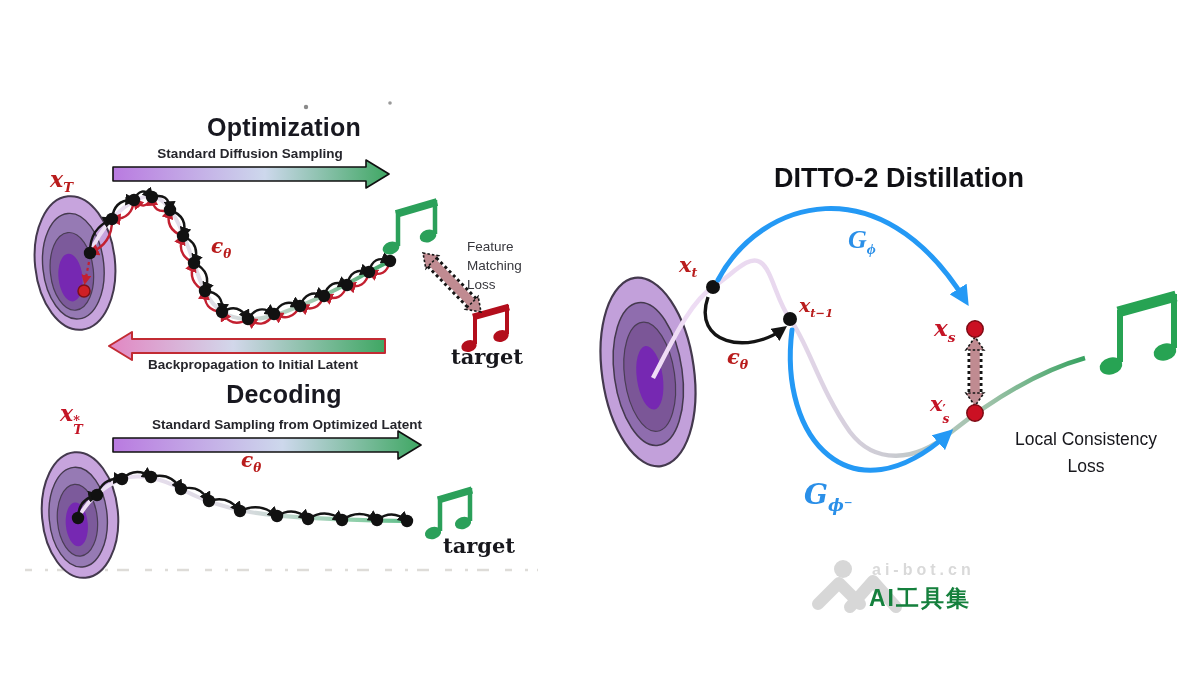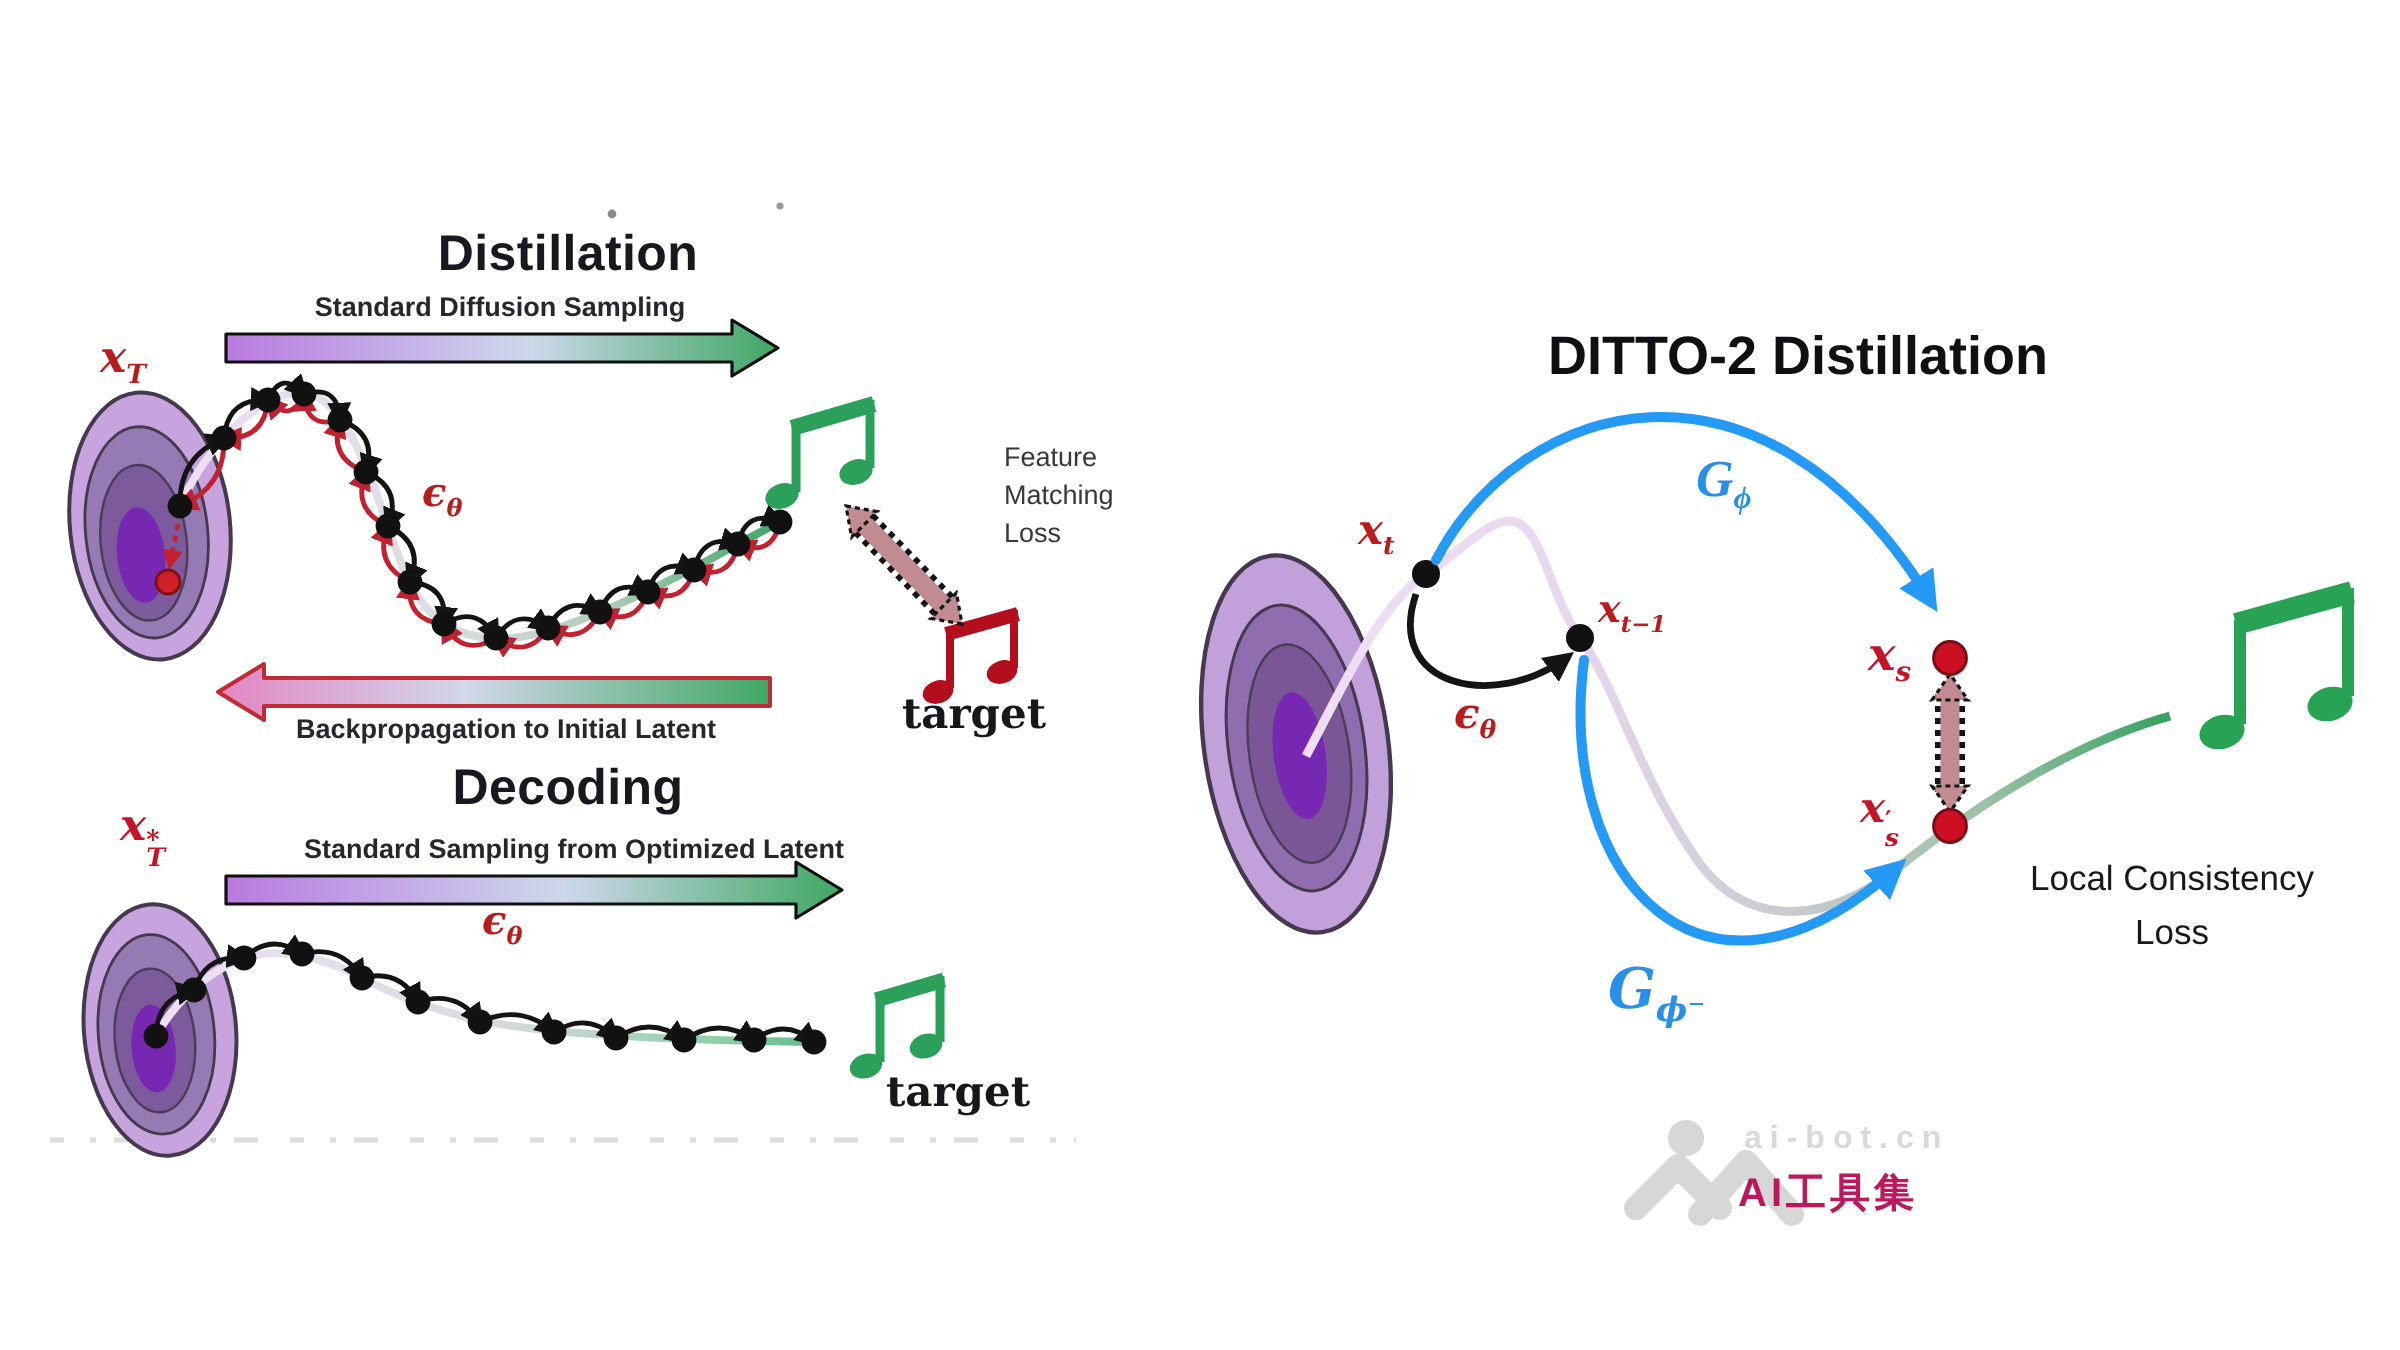--- a/index.html
+++ b/index.html
@@ -15,21 +15,21 @@
   .math sub{font-size:60%;font-style:italic;}
   .stack{display:inline-flex;flex-direction:column;font-size:58%;line-height:.72;vertical-align:-.28em;}
   .stack .st-sup{font-style:normal;}
   .red{color:#c41425;}
   .blue{color:#2a8fe8;}
   .note-lbl{font-family:"DejaVu Serif","Liberation Serif",serif;font-weight:700;font-size:21px;color:#17171c;}
   .small-lbl{font-size:13.5px;font-weight:500;color:#37373d;line-height:19px;}
   .loss-lbl{font-size:17.5px;font-weight:500;color:#17171c;}
   .wm{color:#d9d9d9;font-weight:700;}
   .wm-domain{font-size:16px;letter-spacing:4px;}
-  .wm-brand{font-size:20px;letter-spacing:2px;color:#be185d;}
+  .wm-brand{font-size:23px;letter-spacing:2px;color:#15803d;}
 </style>
 </head>
 <body>
 
 <div id="stage">
 
 <svg id="diagram" width="1200" height="675" viewBox="0 0 1200 675">
   <defs>
     <marker id="mbs" markerWidth="5" markerHeight="5" refX="3.6" refY="2.5" orient="auto">
       <path d="M0,0 L5,2.5 L0,5 Z" fill="#141414"></path>
@@ -248,27 +248,27 @@
   <circle cx="975" cy="329" r="8.2" fill="#cb1023" stroke="#7e0a14" stroke-width="1.5"></circle>
   <circle cx="975" cy="413" r="8.2" fill="#cb1023" stroke="#7e0a14" stroke-width="1.5"></circle>
 
   <g stroke="#d7d7d7" stroke-width="12" stroke-linecap="round" stroke-linejoin="round" fill="none">
     <path d="M818,604 L839,583 L860,604"></path>
     <path d="M850,607 L873,581 L896,607"></path>
     <circle cx="843" cy="569" r="9" fill="#d7d7d7" stroke="none"></circle>
   </g>
 </svg>
 
-<div class="lbl ttl c" style="left:284px;top:113px;">Distillation</div>
+<div class="lbl ttl c" style="left:284px;top:113px;">Optimization</div>
 <div class="lbl arrow-lbl c" style="left:250px;top:146px;">Standard Diffusion Sampling</div>
 
 <div class="lbl math" style="left:50px;top:166px;font-size:22px;"><span>x</span><sub>T</sub></div>
 <div class="lbl math" style="left:211px;top:234px;font-size:20px;"><span>ϵ</span><sub>θ</sub></div>
 
-<div class="lbl small-lbl" style="left:467px;top:219px;margin-left:35px;">
+<div class="lbl small-lbl" style="left:467px;top:237px;">
   <div>Feature</div>
   <div>Matching</div>
   <div>Loss</div>
 </div>
 
 <div class="lbl note-lbl c" style="left:487px;top:344px;">target</div>
 
 <div class="lbl arrow-lbl c" style="left:253px;top:357px;">Backpropagation to Initial Latent</div>
 <div class="lbl ttl c" style="left:284px;top:380px;">Decoding</div>
 

